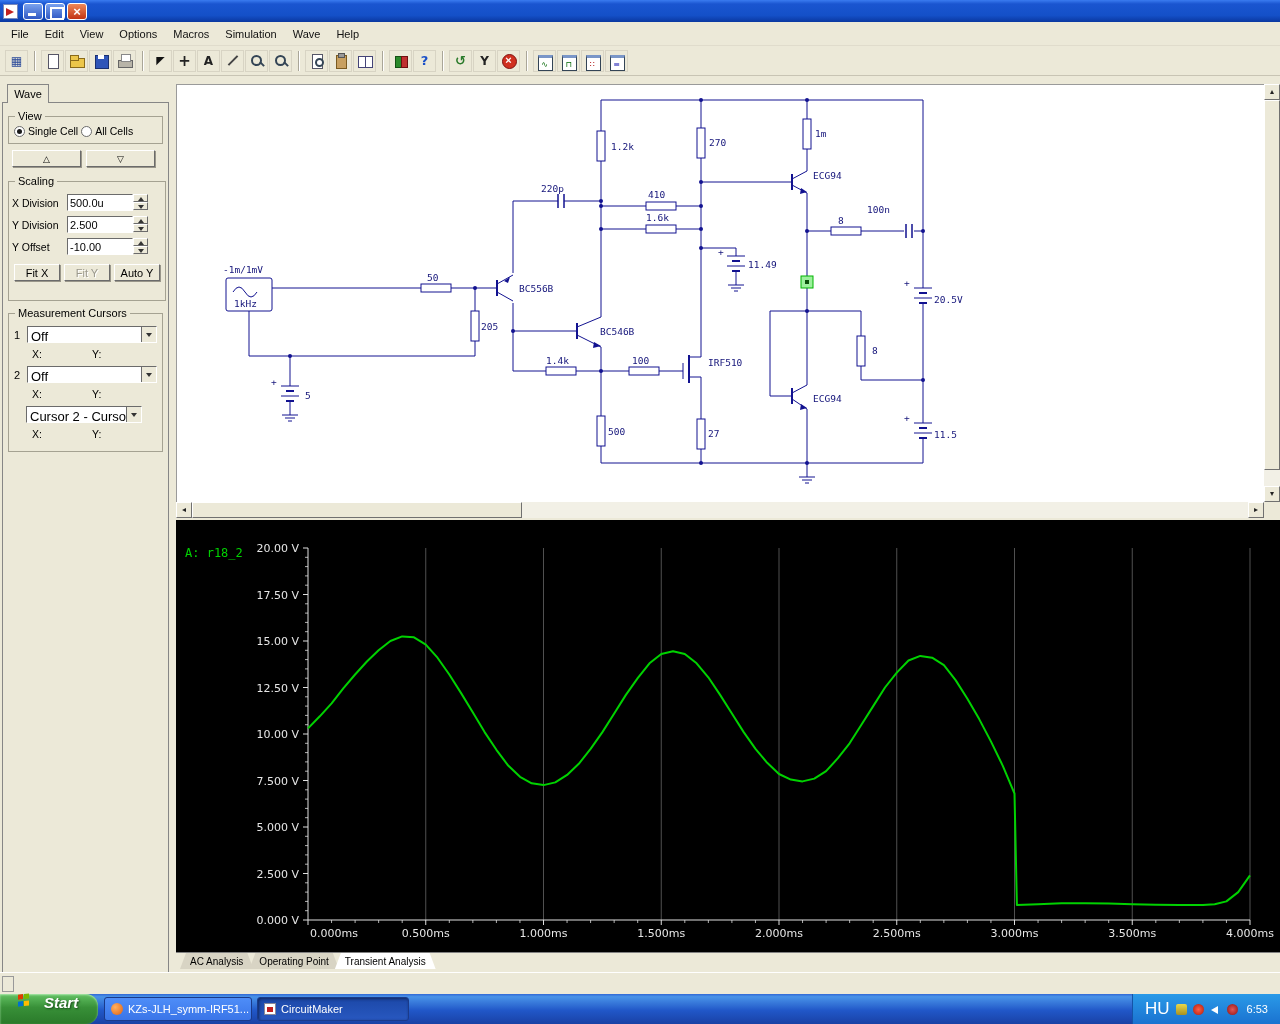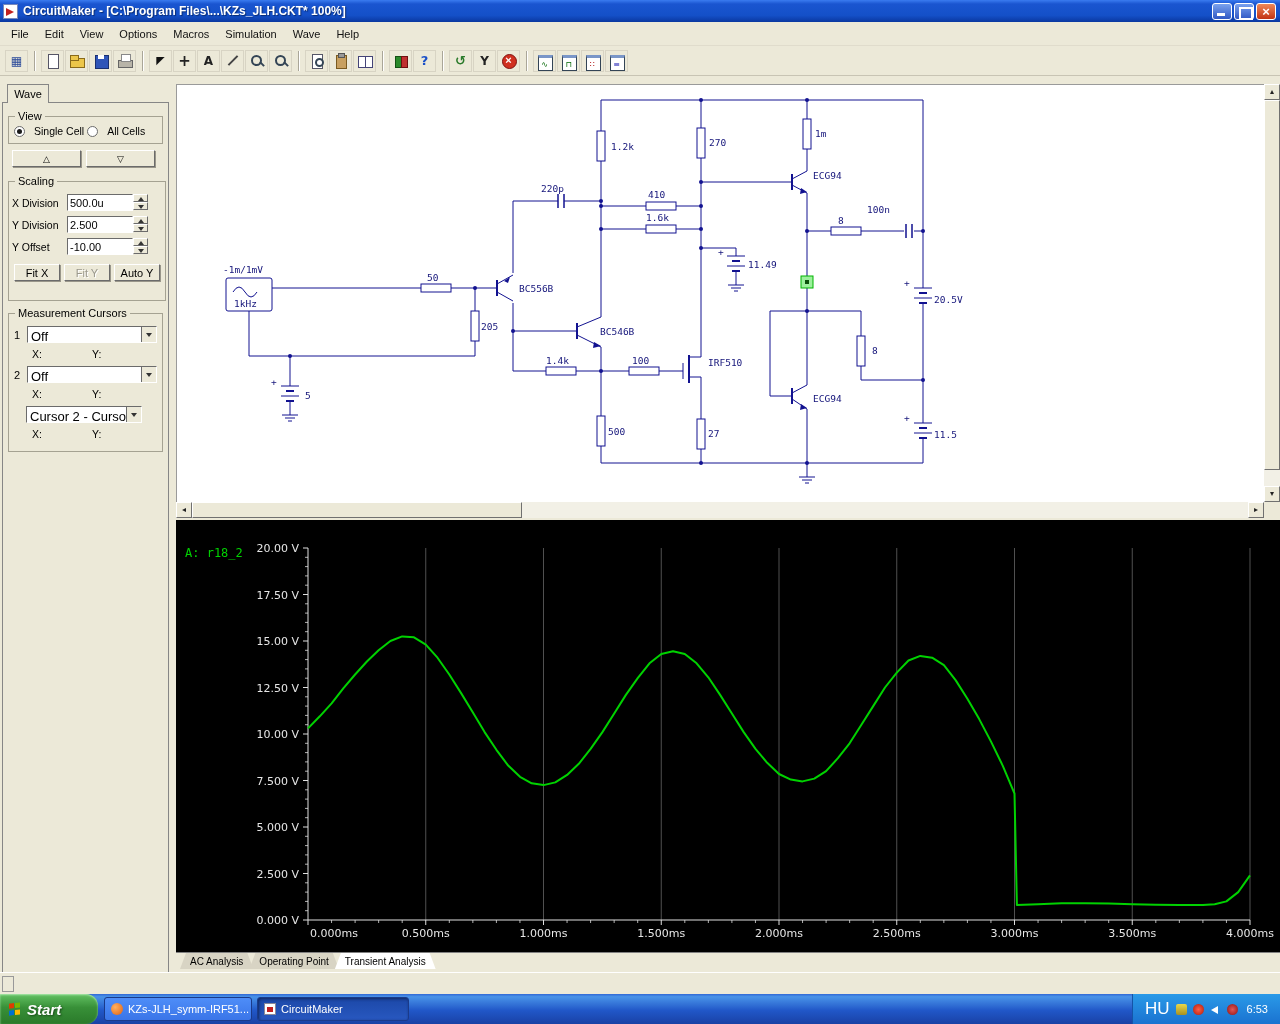--- a/index.html
+++ b/index.html
@@ -70,21 +70,21 @@
 
   
   .left-panel{position:absolute;left:0;top:76px;width:176px;height:896px;background:#ece9d8}
   .wave-tab{position:absolute;left:7px;top:8px;width:42px;height:19px;background:#ece9d8;
     border:1px solid #868686;border-bottom:none;font-size:11px;text-align:center;line-height:18px;z-index:2}
   .panel-body{position:absolute;left:2px;top:26px;width:167px;height:938px;border:1px solid #868686;
     background:#ece9d8;padding:5px 3px}
   fieldset.grp{border:1px solid #a5a292;margin:2px 2px 6px 2px;padding:2px 3px 5px 3px}
   fieldset.grp legend{font-size:11px;padding:0 3px;margin-left:3px;color:#000}
   .radio-row{display:flex;align-items:center;gap:3px;padding:1px 2px}
-  .radio{display:inline-flex;align-items:center;gap:9px;font-size:10.5px;white-space:nowrap}
+  .radio{display:inline-flex;align-items:center;gap:3px;font-size:10.5px;white-space:nowrap}
   .rb{width:11px;height:11px;border-radius:50%;border:1px solid #6b6b6b;background:#fff;display:inline-block;flex:none}
   .rb.on::after{content:"";display:block;width:5px;height:5px;margin:2px;border-radius:50%;background:#1a1a1a}
   .tri-row{display:flex;gap:5px;margin:2px 4px 8px 6px}
   .xbtn{background:#ece9d8;border:1px solid;border-color:#fff #6b6b6b #6b6b6b #fff;
     box-shadow:1px 1px 0 #99968a;font:11px "Liberation Sans",sans-serif;height:17px;color:#000}
   .xbtn.tri{width:69px;font-size:9px}
   .xbtn.disabled{color:#9a988c;text-shadow:1px 1px 0 #fff}
   .srow{display:flex;align-items:center;margin:5px 0}
   .slab{width:55px;font-size:10.5px;flex:none}
   .sinp{width:66px;height:17px;border:1px solid;border-color:#6b6b6b #fff #fff #6b6b6b;background:#fff;
@@ -136,22 +136,22 @@
   .atab.active{background:#fff}
   .status-strip{position:absolute;left:0;top:972px;width:1280px;height:22px;background:#ece9d8;
     border-top:1px solid #fff}
   .grip{position:absolute;left:2px;top:3px;width:12px;height:16px;border:1px solid #999;background:#ece9d8}
 
   
   .taskbar{position:absolute;left:0;top:994px;width:1280px;height:30px;
     background:linear-gradient(#3168d5,#4993e8 9%,#2157c8 55%,#1941a5)}
   .start-button{position:absolute;left:0;top:0;width:98px;height:30px;
     background:linear-gradient(#63c263,#389038 45%,#2a7a2a);border-radius:0 12px 12px 0;
-    color:#fff;font:bold italic 15px "Liberation Sans",sans-serif;display:flex;align-items:center;
-    gap:6px;padding-left:9px;text-shadow:1px 1px 2px #1a4a1a;box-shadow:inset 0 1px 2px #aee8ae}
+    color:#fff;font:bold italic 15px "Liberation Sans",sans-serif;display:flex;
+    gap:14px;padding-left:18px;text-shadow:1px 1px 2px #1a4a1a;box-shadow:inset 0 1px 2px #aee8ae}
   .flag{width:12px;height:12px;display:grid;grid-template-columns:5px 5px;grid-gap:1px;transform:skewY(-6deg)}
   .flag i{display:block;width:5px;height:5px}
   .flag i:nth-child(1){background:#e03c00}.flag i:nth-child(2){background:#7ab800}
   .flag i:nth-child(3){background:#0070d0}.flag i:nth-child(4){background:#ffba00}
   .task-btn{position:absolute;top:3px;height:24px;background:linear-gradient(#4e8df8,#3a75e8);
     border:1px solid #1a3a8a;border-radius:3px;color:#fff;font-size:11px;display:flex;
     align-items:center;gap:5px;padding:0 6px;white-space:nowrap;overflow:hidden}
   .task-btn.active{background:linear-gradient(#1c48a8,#2858c0);box-shadow:inset 1px 1px 3px #10275e}
   .tb-ico{width:12px;height:12px;flex:none}
   .tb-ico.doc{background:radial-gradient(circle at 35% 35%,#ffb060,#e06010);border-radius:50%}
@@ -167,21 +167,20 @@
   .tray-ic.g3::after{content:"";position:absolute;left:1px;top:2px;border-top:4px solid transparent;
     border-bottom:4px solid transparent;border-right:7px solid #fff}
   .tray-ic.g4{background:radial-gradient(circle,#e05858,#901010);border-radius:50%}
   .clock{font-size:11px;margin-left:3px}
 </style>
 </head>
 <body>
 
 <div class="title-bar">
   <span class="app-icon"></span>
-  <span class="title-text">CircuitMaker - [C:\Program Files\...\KZs_JLH.CKT* 100%]</span>
   <span class="win-btns">
     <span class="wb min"></span>
     <span class="wb max"></span>
     <span class="wb close"></span>
   </span>
 </div>
 
 <div class="menu-bar">
   <span class="menu-item">File</span>
   <span class="menu-item">Edit</span>

